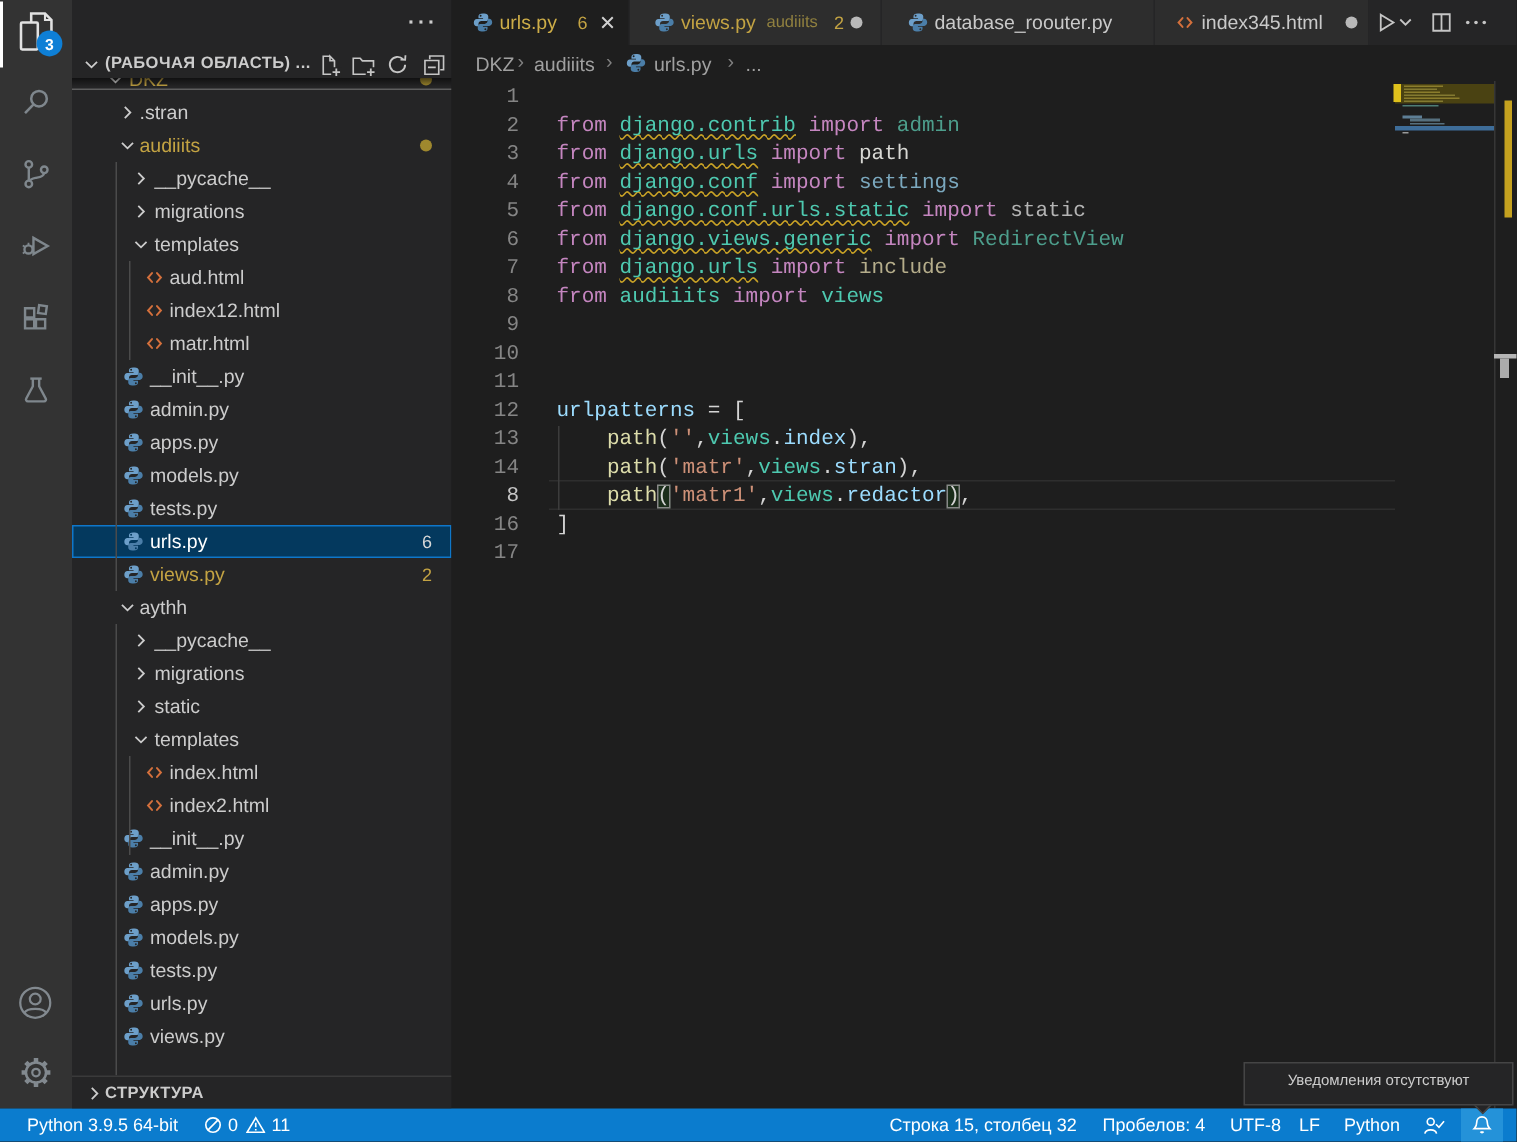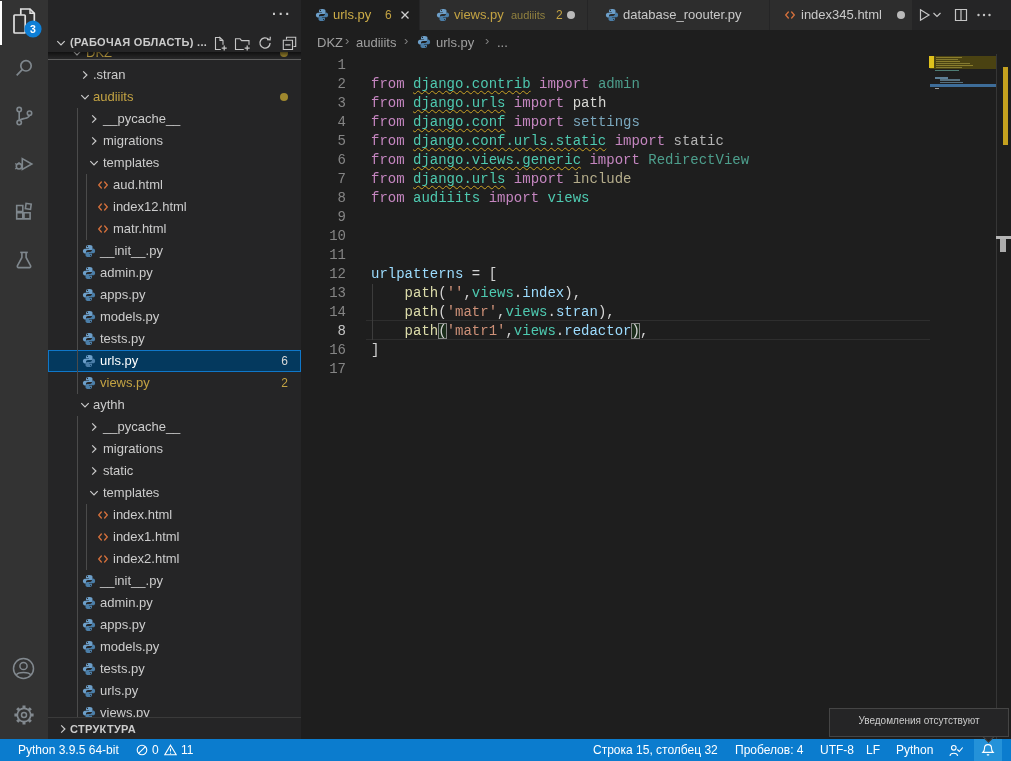--- a/index.html
+++ b/index.html
@@ -263,26 +263,20 @@
     <div class="row">
         <svg class="fic" style="left:48px">
           <use href="#htmlic"></use>
         </svg>
         <span class="lb" style="left:65px">index.html</span>
       </div>
     <div class="row">
         <svg class="fic" style="left:48px">
           <use href="#htmlic"></use>
         </svg>
-        <span class="lb" style="left:65px">index1.html</span>
-      </div>
-    <div class="row">
-        <svg class="fic" style="left:48px">
-          <use href="#htmlic"></use>
-        </svg>
         <span class="lb" style="left:65px">index2.html</span>
       </div>
     <div class="row">
         <svg class="fic" style="left:34px">
           <use href="#py"></use>
         </svg>
         <span class="lb" style="left:52px">__init__.py</span>
       </div>
     <div class="row">
         <svg class="fic" style="left:34px">

